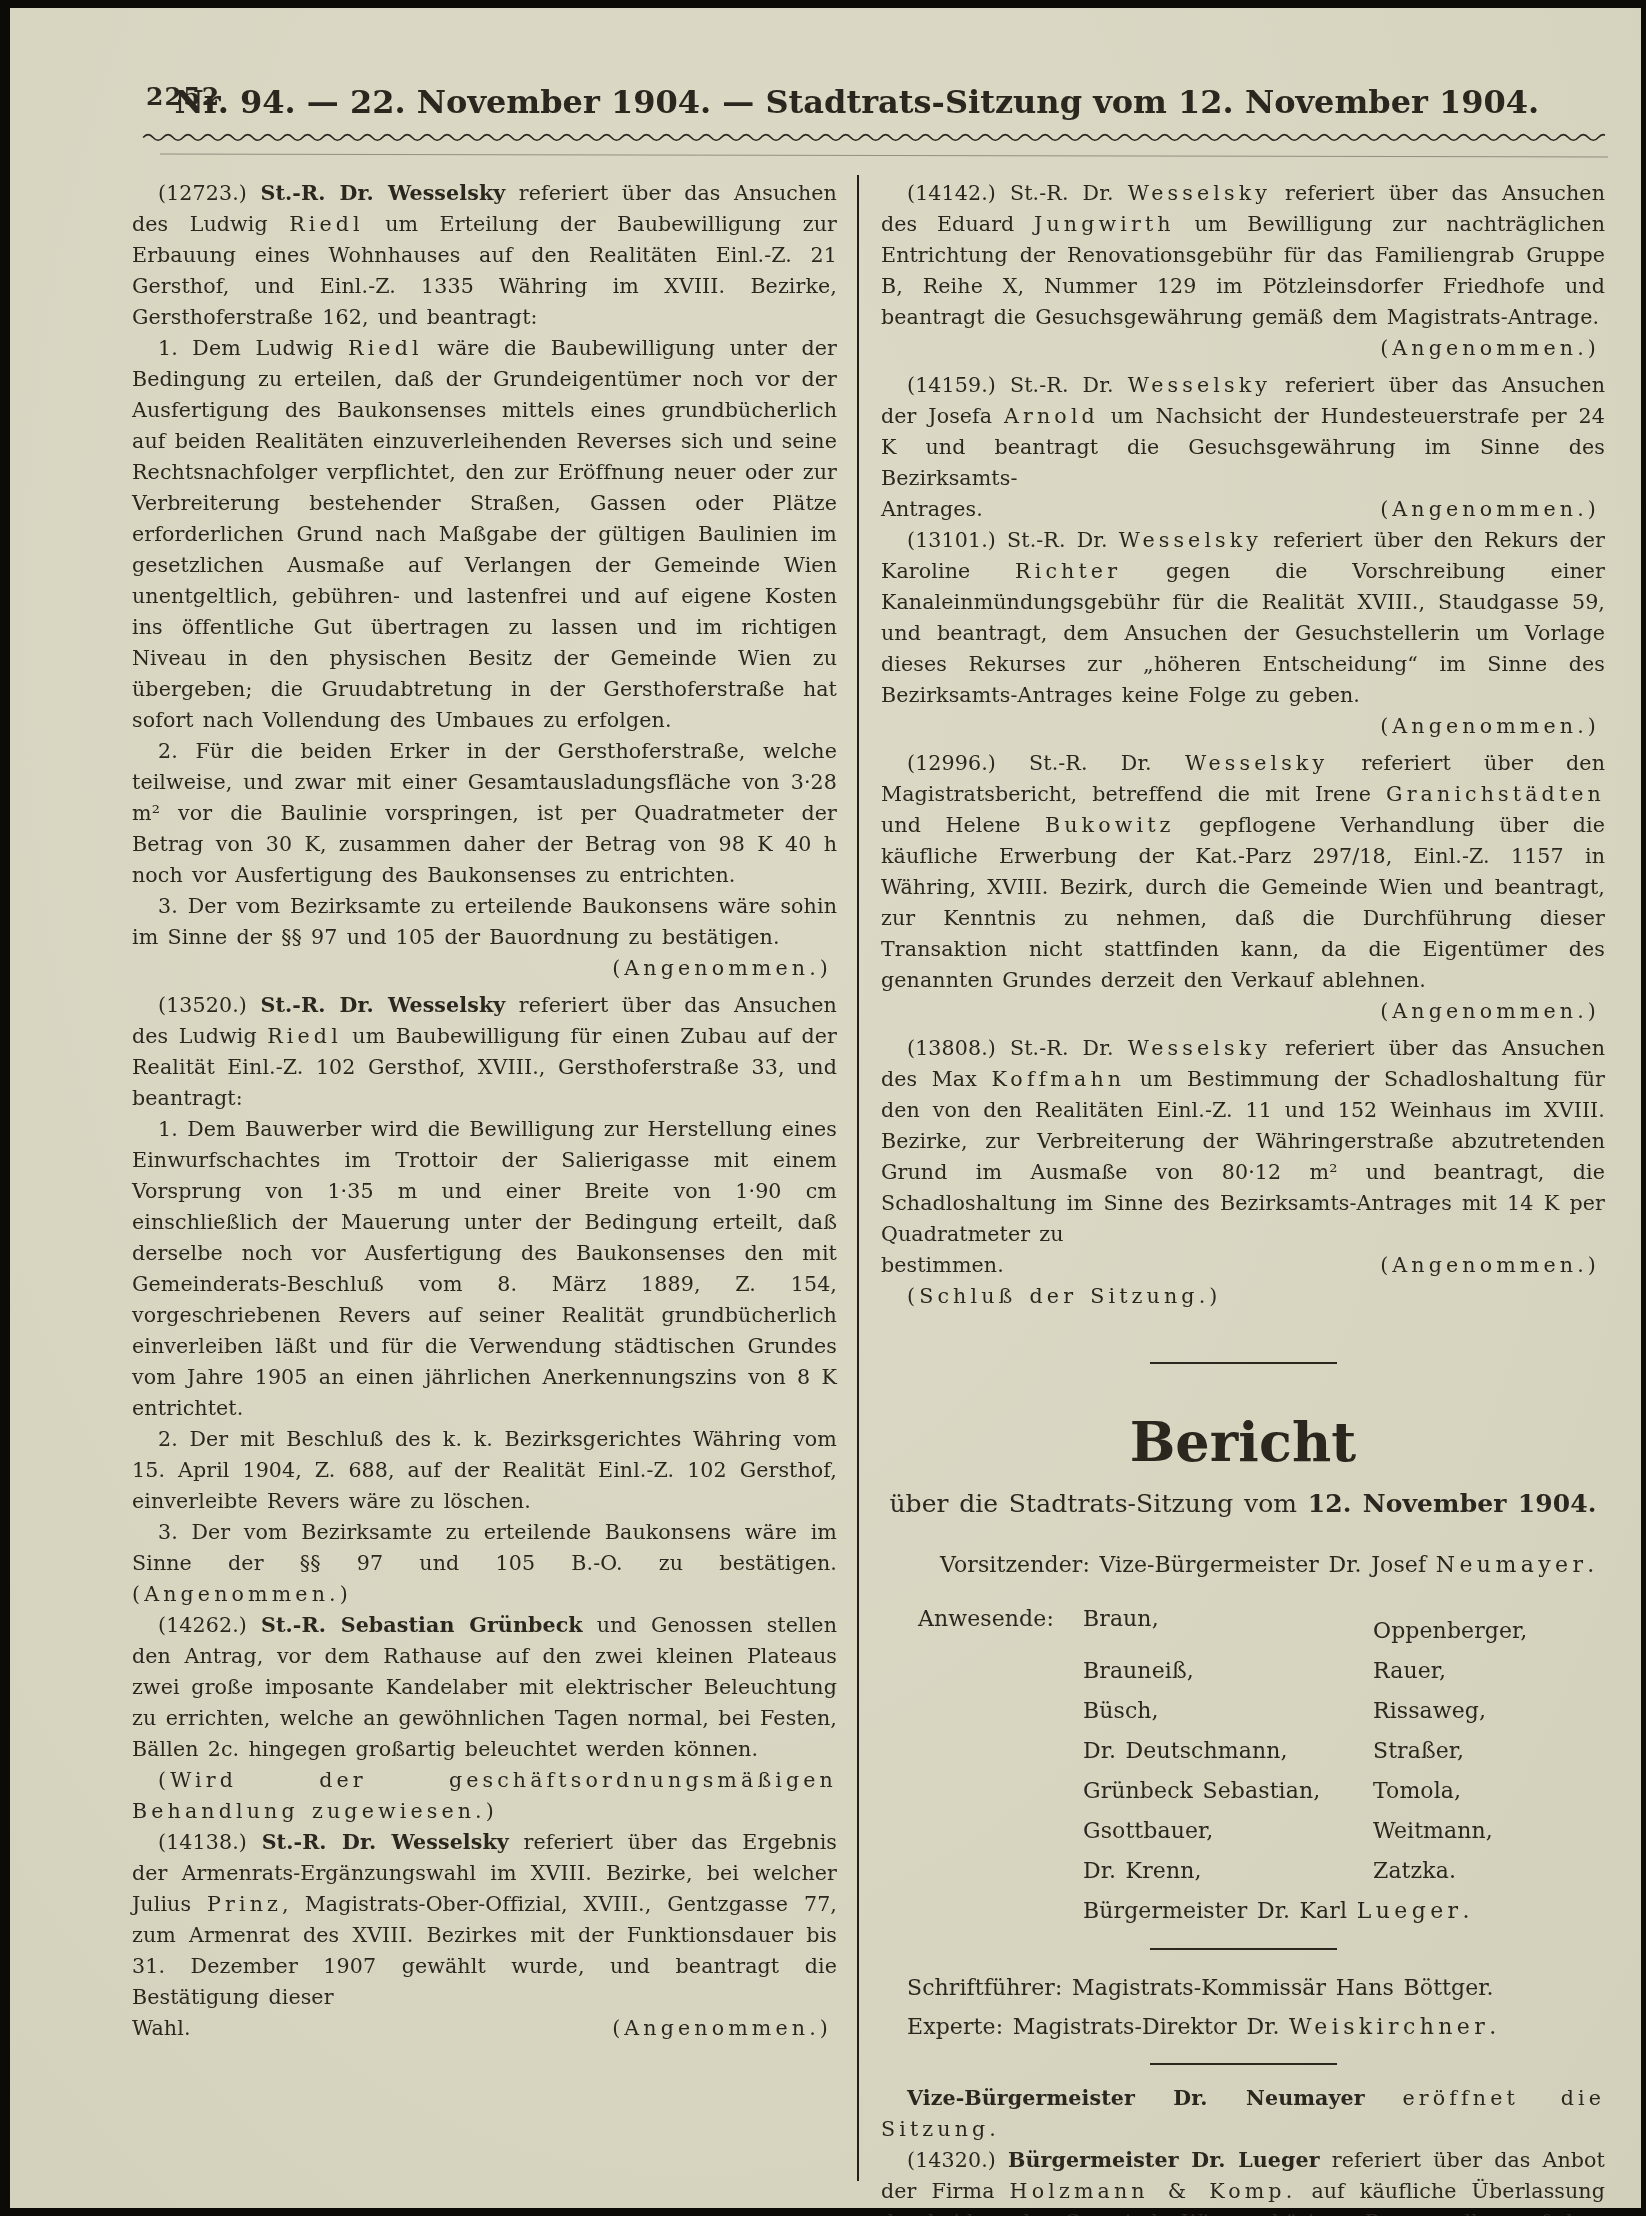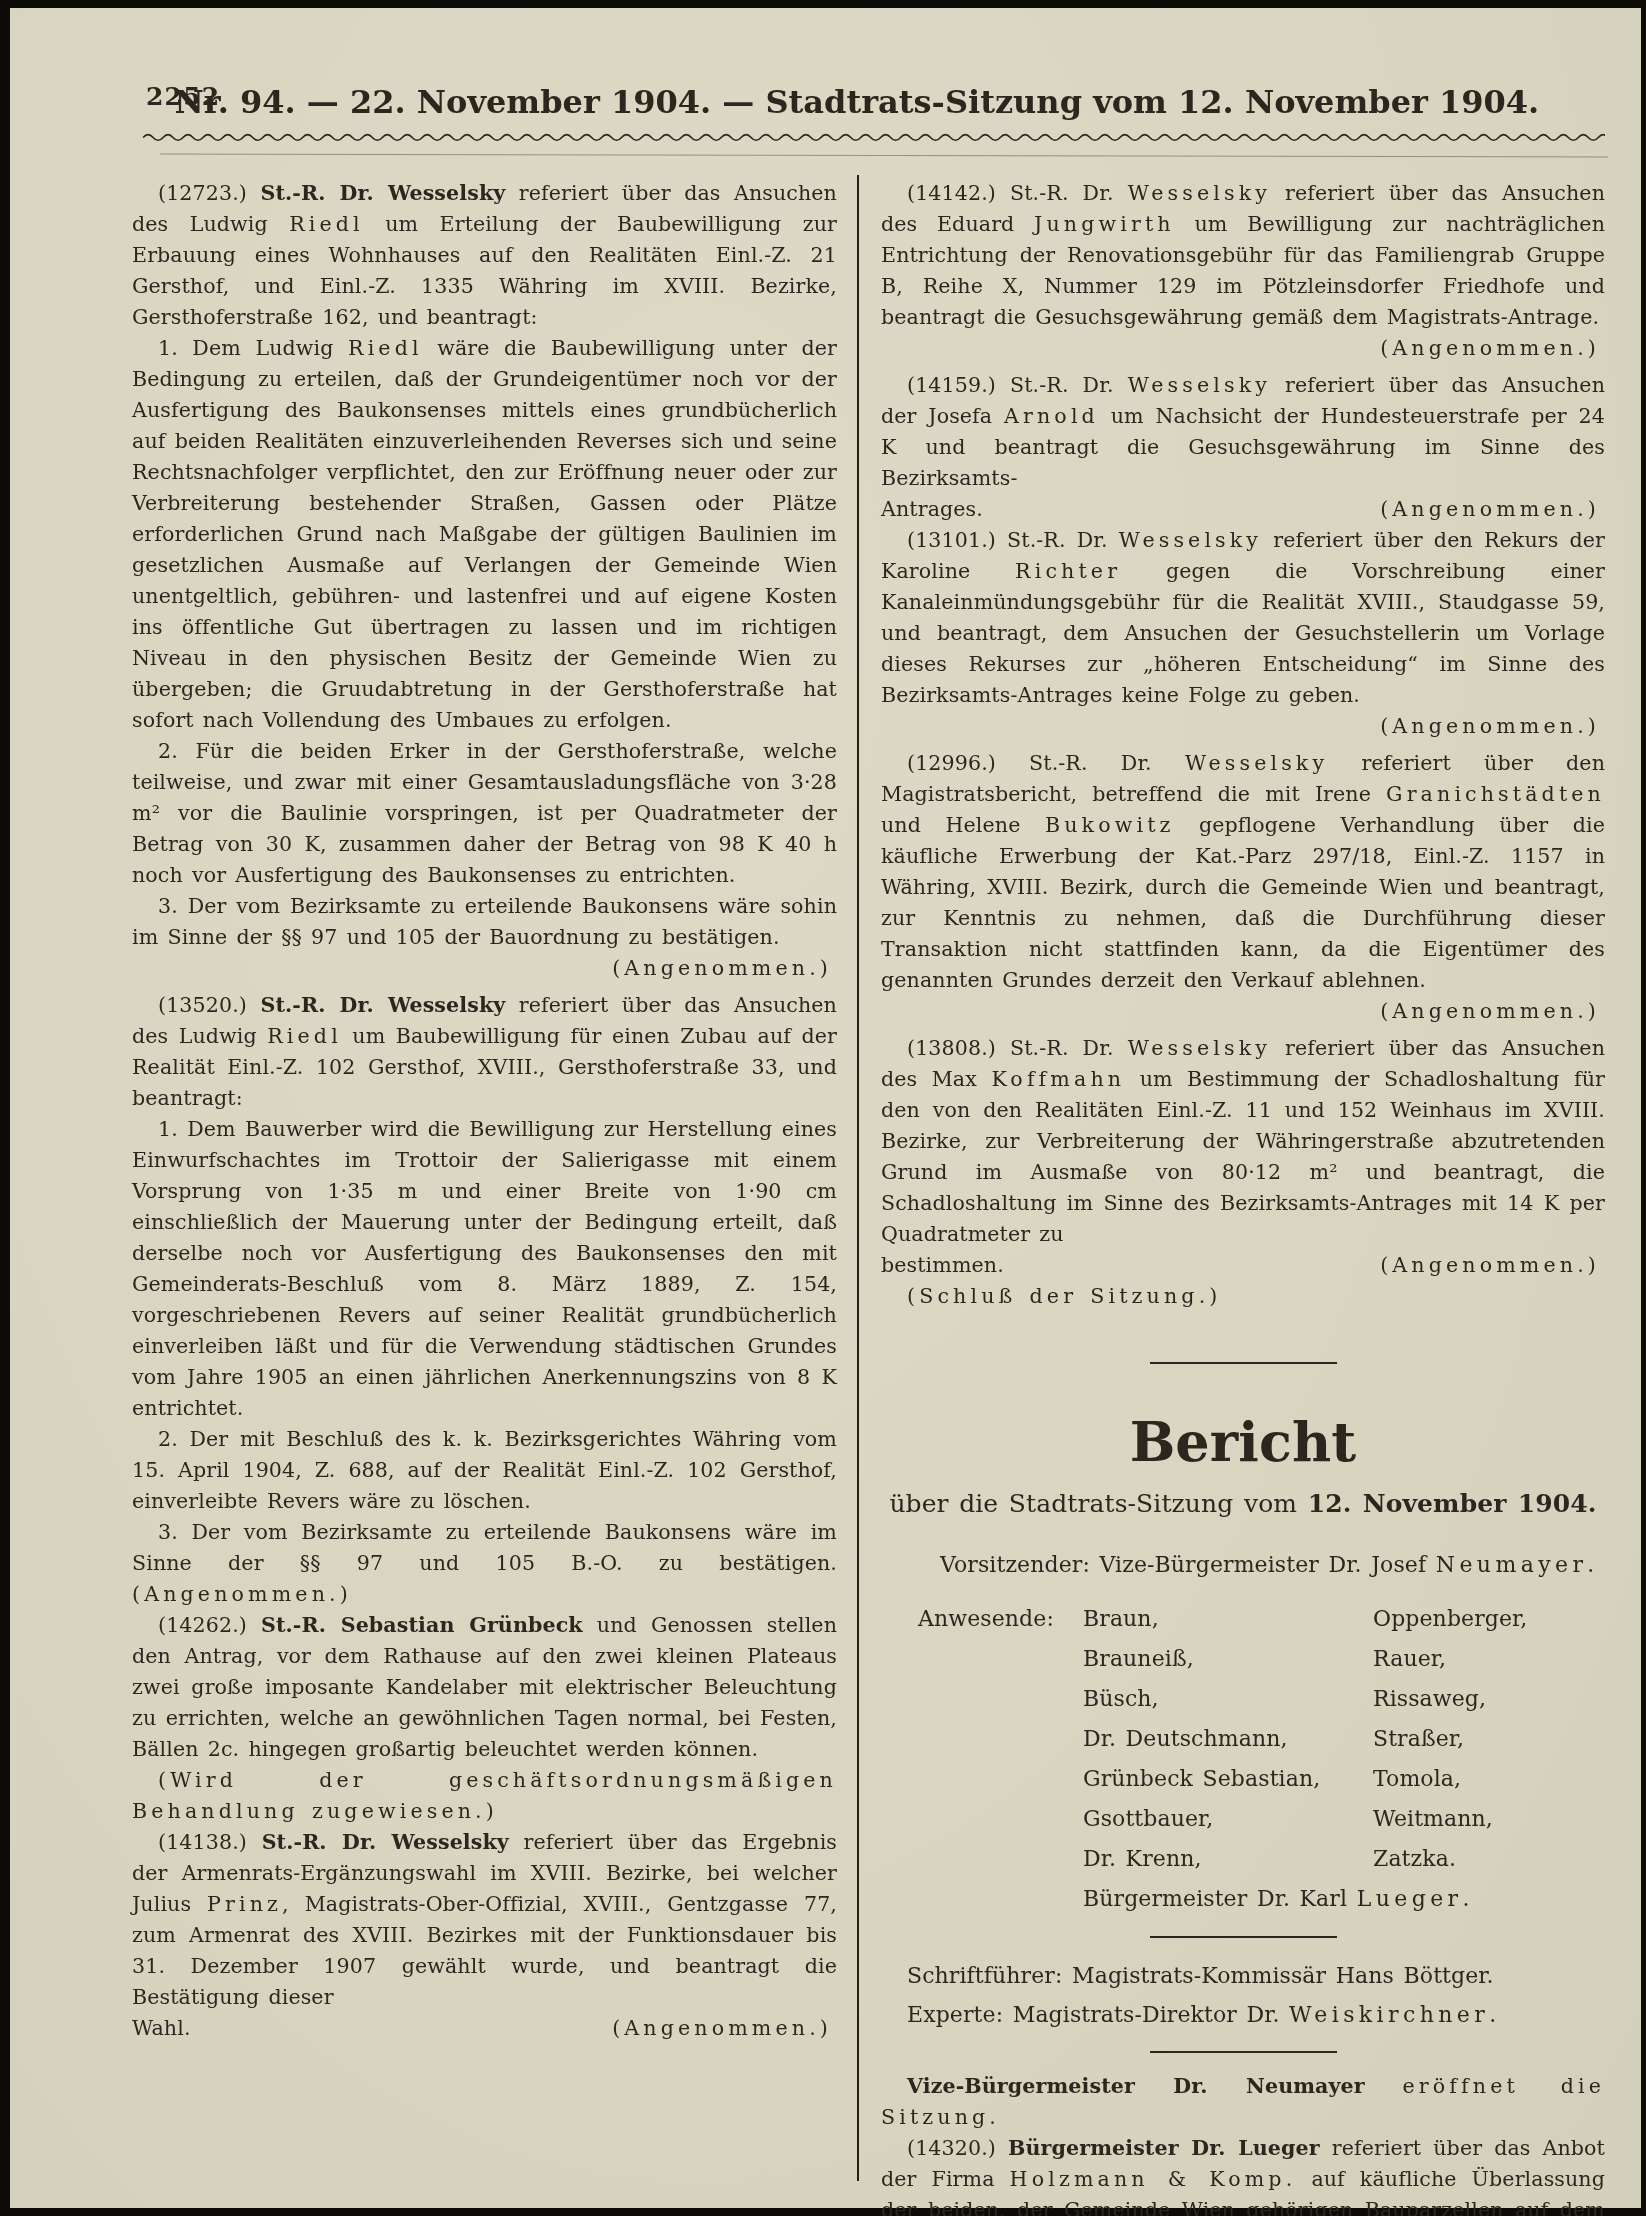--- a/index.html
+++ b/index.html
@@ -91,21 +91,21 @@
           <div class="para ind2 vors"><span>Vorsitzender: Vize-Bürgermeister Dr. Josef </span><span class="seg-sp">Neumayer</span><span>.</span></div>
           <div class="att">
             <span class="att-label">Anwesende:</span>
             <span style="grid-area: 1 / 2;">Braun,</span>
             <span style="grid-area: 2 / 2;">Brauneiß,</span>
             <span style="grid-area: 3 / 2;">Büsch,</span>
             <span style="grid-area: 4 / 2;">Dr. Deutschmann,</span>
             <span style="grid-area: 5 / 2;">Grünbeck Sebastian,</span>
             <span style="grid-area: 6 / 2;">Gsottbauer,</span>
             <span style="grid-area: 7 / 2;">Dr. Krenn,</span>
-            <span style="grid-area: 1 / 3;">Oppenberger,</span>
+            <span style="grid-area: 1 / 3; margin-top: 12px;">Oppenberger,</span>
             <span style="grid-area: 2 / 3;">Rauer,</span>
             <span style="grid-area: 3 / 3;">Rissaweg,</span>
             <span style="grid-area: 4 / 3;">Straßer,</span>
             <span style="grid-area: 5 / 3;">Tomola,</span>
             <span style="grid-area: 6 / 3;">Weitmann,</span>
             <span style="grid-area: 7 / 3;">Zatzka.</span>
             <span style="grid-area: 8 / 2 / auto / span 2;"><span>Bürgermeister Dr. Karl </span><span class="seg-sp">Lueger</span><span>.</span></span>
           </div>
           <div class="rule-short"></div>
           <div class="para exp"><span>Schriftführer: Magistrats-Kommissär Hans Böttger.</span></div>

